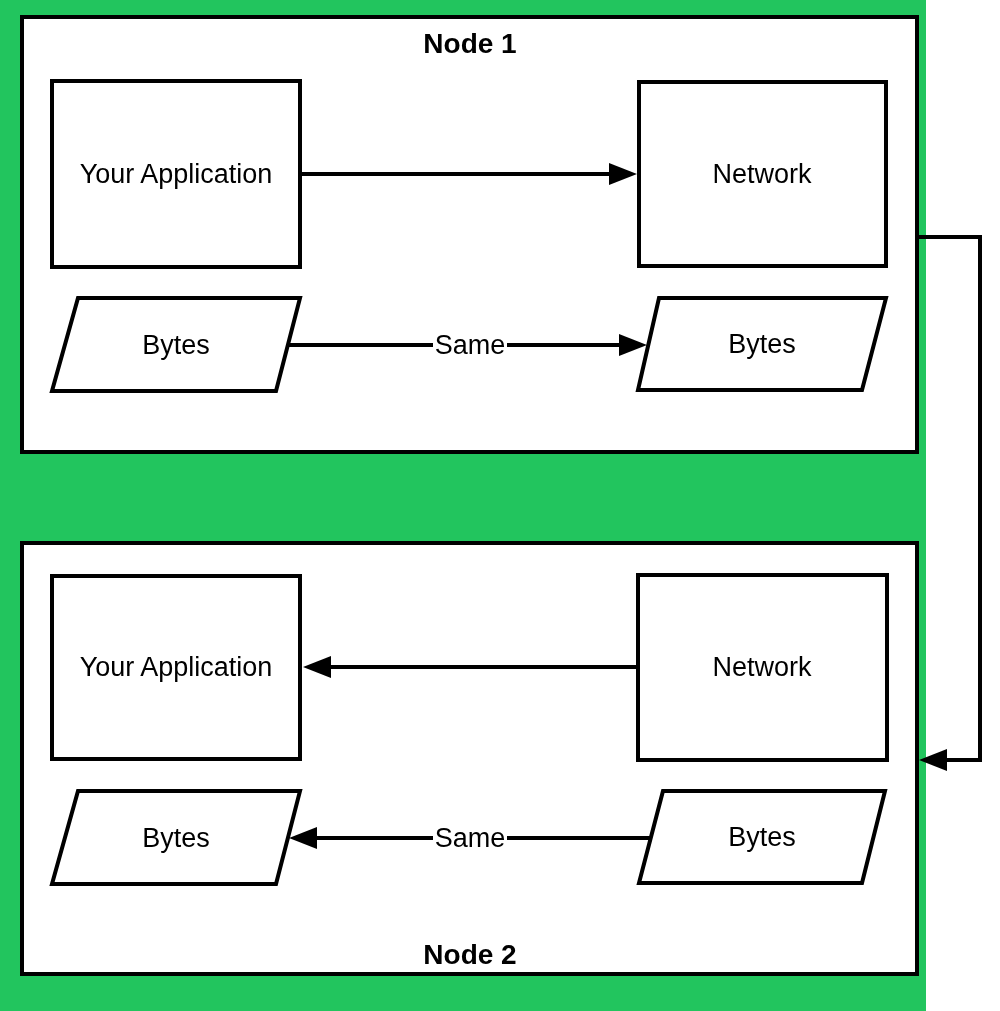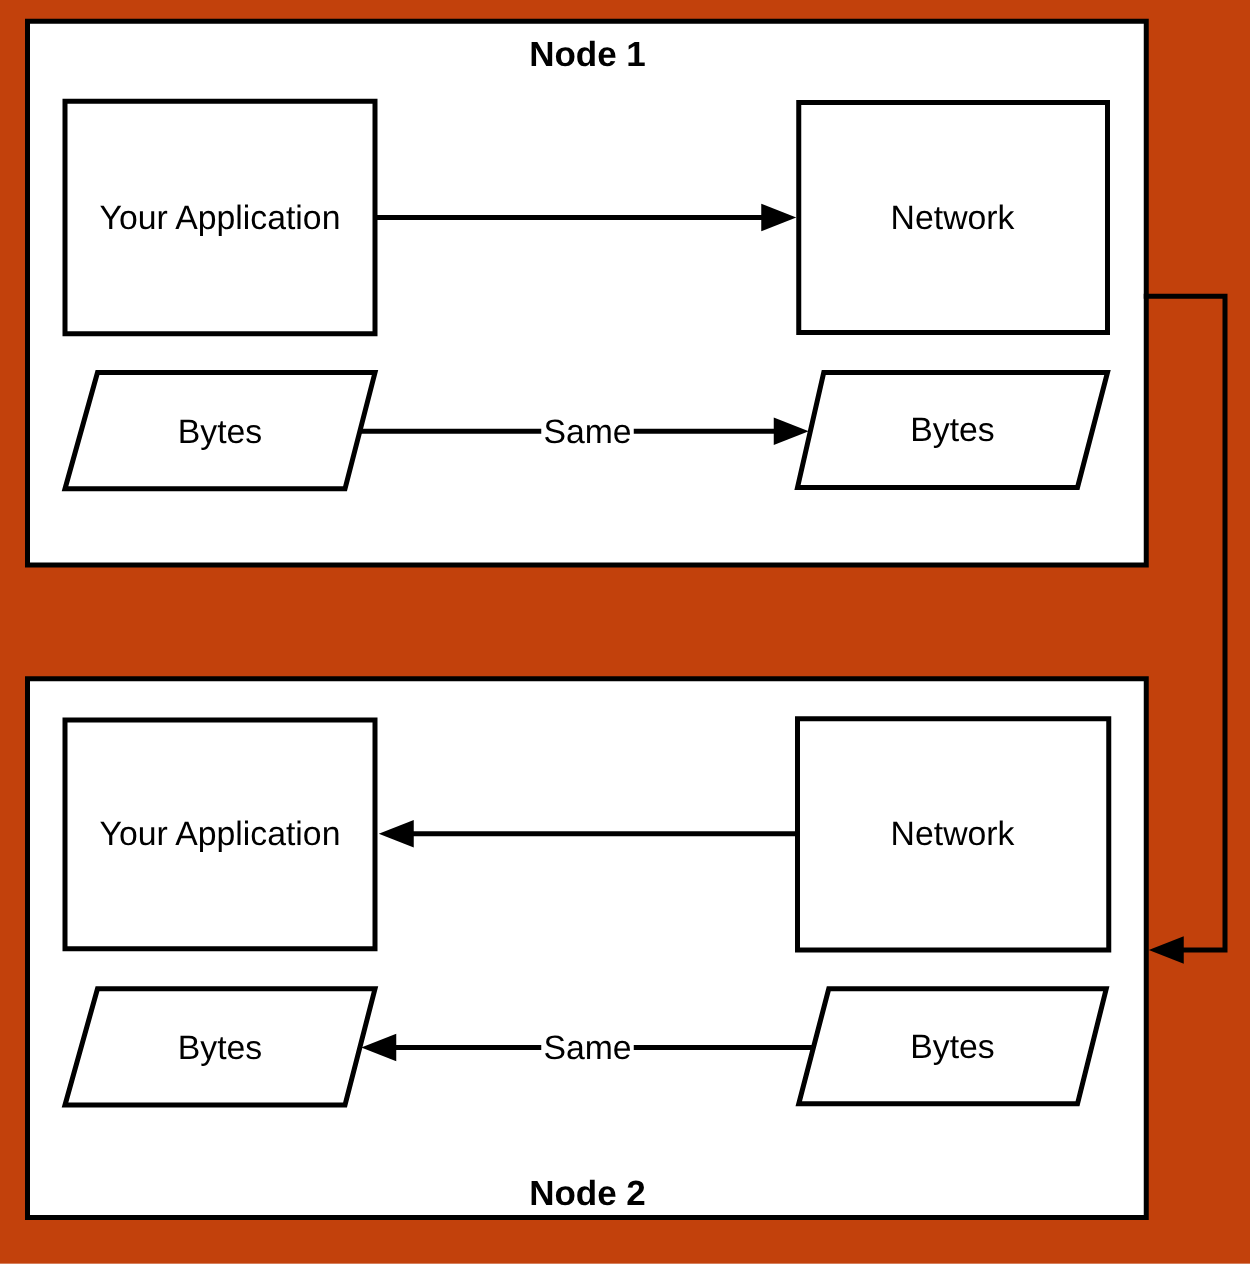--- a/index.html
+++ b/index.html
@@ -1,23 +1,23 @@
 <!DOCTYPE html>
 <html><head>
 <meta charset="utf-8">
 <style>
   html, body {
     margin: 0;
     padding: 0;
     background: #ffffff;
   }
   .canvas-wrap {
-    width: 1000px;
+    width: 926px;
     height: 1011px;
-    background: #c2410c;
+    background: #22c55e;
   }
   svg {
     display: block;
   }
   svg text {
     font-family: "Liberation Sans", sans-serif;
     font-size: 27px;
     fill: #000000;
     text-anchor: middle;
   }

